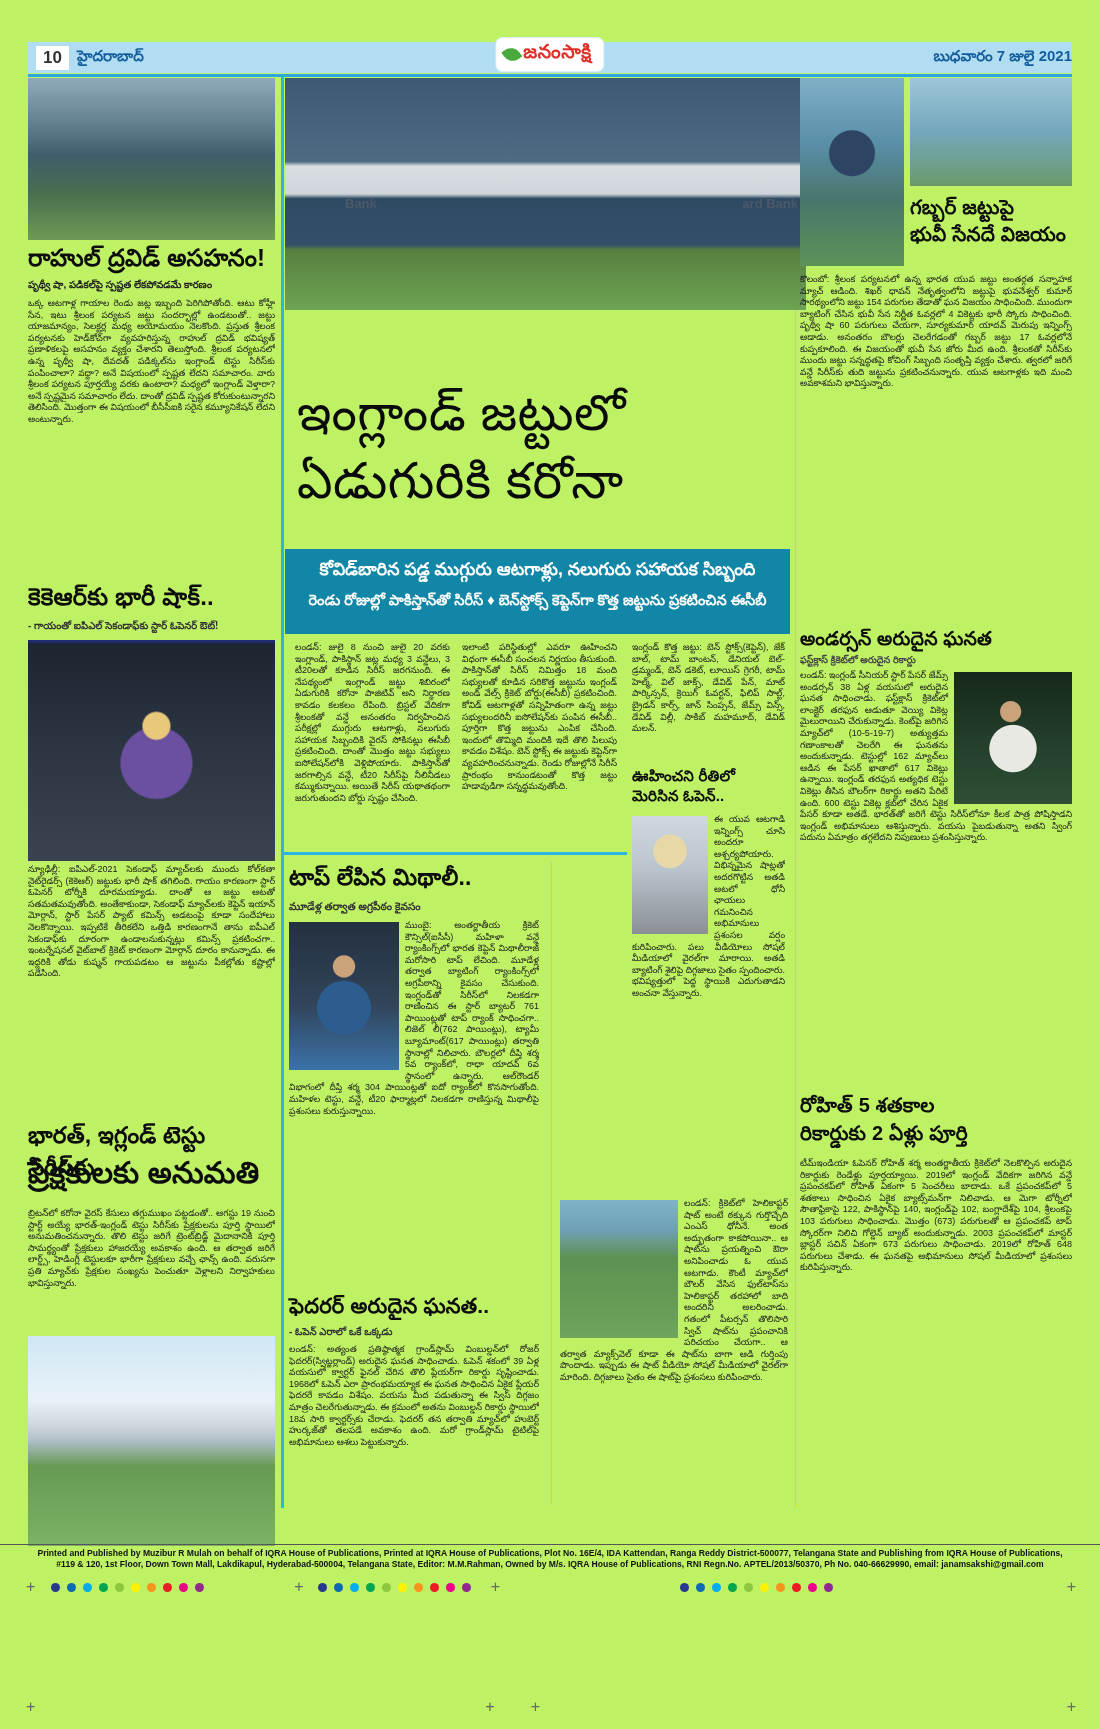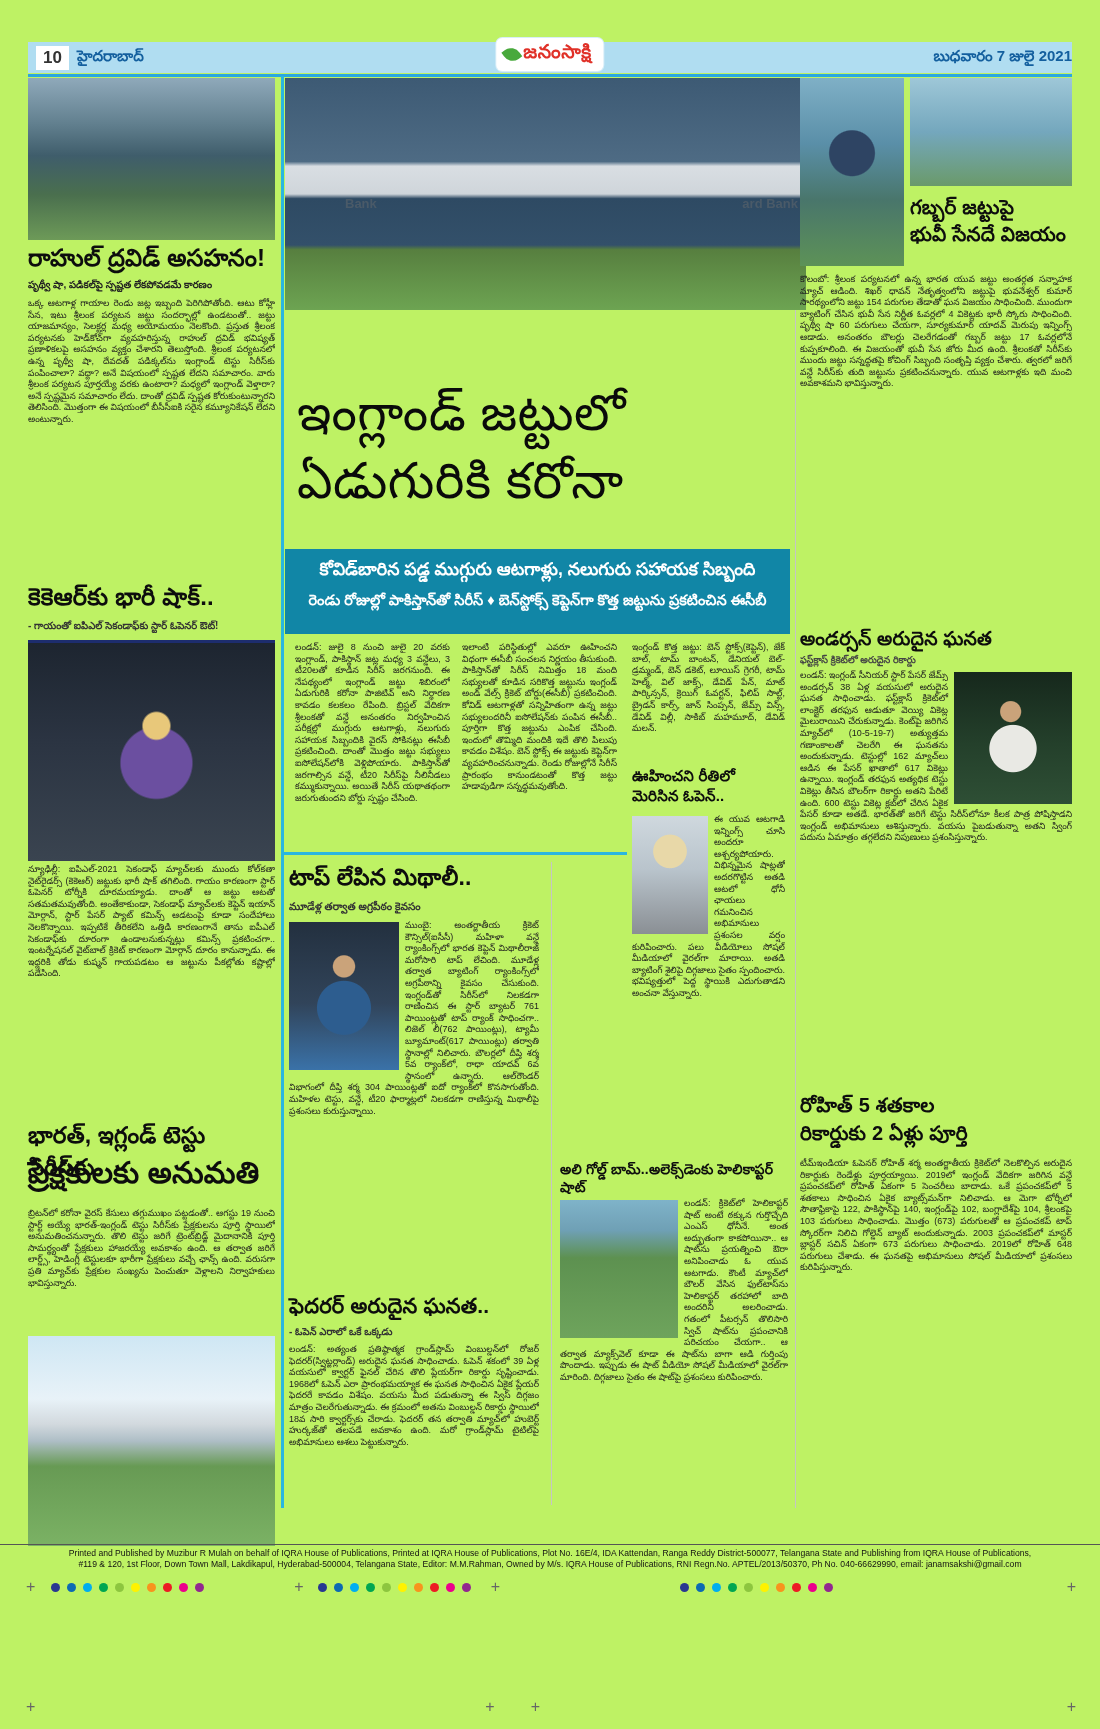--- a/index.html
+++ b/index.html
@@ -37,21 +37,21 @@
   .cyan-v{left:281px;top:76px;width:3px;height:1432px;background:#2ab6e0;}
   .cyan-h{left:283px;top:852px;width:344px;height:3px;background:#2ab6e0;}
   .lead-h{left:297px;width:486px;font-weight:normal;color:#0a0a0a;font-size:50px;line-height:62px;letter-spacing:.5px;}
   .deck{left:285px;top:549px;width:505px;height:85px;background:#1186a6;color:#fff;text-align:center;}
   .deck .d1{font-size:17.5px;font-weight:bold;padding-top:10px;}
   .deck .d2{font-size:14.5px;font-weight:bold;margin-top:9px;}
   .float-l{float:left;margin:2px 6px 3px 0;}
   .float-r{float:right;margin:2px 0 3px 6px;}
   
   .f-rule{left:0;top:1544px;width:1100px;height:1px;background:#555;}
-  .fline{left:0;width:1100px;text-align:center;font-size:8.6px;font-weight:normal;color:#111;}
+  .fline{left:0;width:1100px;text-align:center;font-size:8.6px;font-weight:bold;color:#111;}
   .cross{font-size:16px;color:#666;font-weight:400;}
   .dots{display:flex;gap:7px;align-items:center;}
   .dot{width:9px;height:9px;border-radius:50%;display:inline-block;}
 </style>
 </head>
 <body>
 
 <div id="paper">
 
   <div class="abs hbar">
@@ -112,21 +112,20 @@
   <div class="abs" style="left:289px;top:900px;width:250px;font-size:10.5px;font-weight:bold;color:#333;">మూడేళ్ల తర్వాత అగ్రపీఠం కైవసం</div>
   <div class="abs bodytxt" style="left:289px;top:920px;width:250px;height:328px;">
     <span class="photo ph-mithali float-l" style="width:110px;height:148px;display:block;"></span>
     <span>ముంబై: అంతర్జాతీయ క్రికెట్ కౌన్సిల్(ఐసీసీ) మహిళా వన్డే ర్యాంకింగ్స్‌లో భారత కెప్టెన్ మిథాలీరాజ్ మరోసారి టాప్ లేచింది. మూడేళ్ల తర్వాత బ్యాటింగ్ ర్యాంకింగ్స్‌లో అగ్రపీఠాన్ని కైవసం చేసుకుంది. ఇంగ్లండ్‌తో సిరీస్‌లో నిలకడగా రాణించిన ఈ స్టార్ బ్యాటర్ 761 పాయింట్లతో టాప్ ర్యాంక్ సాధించగా.. లిజెల్ లీ(762 పాయింట్లు), ట్యామీ బ్యూమాంట్(617 పాయింట్లు) తర్వాతి స్థానాల్లో నిలిచారు. బౌలర్లలో దీప్తి శర్మ 5వ ర్యాంక్‌లో, రాధా యాదవ్ 6వ స్థానంలో ఉన్నారు. ఆల్‌రౌండర్ విభాగంలో దీప్తి శర్మ 304 పాయింట్లతో ఐదో ర్యాంక్‌లో కొనసాగుతోంది. మహిళల టెస్టు, వన్డే, టీ20 ఫార్మాట్లలో నిలకడగా రాణిస్తున్న మిథాలీపై ప్రశంసలు కురుస్తున్నాయి.</span>
   </div>
 
   <div class="abs h-black" style="left:289px;top:1294px;width:250px;font-size:21px;">ఫెదరర్ అరుదైన ఘనత..</div>
   <div class="abs byline" style="left:289px;top:1326px;width:250px;">- ఓపెన్ ఎరాలో ఒకే ఒక్కడు</div>
   <div class="abs bodytxt" style="left:289px;top:1344px;width:250px;height:162px;">లండన్: అత్యంత ప్రతిష్ఠాత్మక గ్రాండ్‌స్లామ్ వింబుల్డన్‌లో రోజర్ ఫెదరర్(స్విట్జర్లాండ్) అరుదైన ఘనత సాధించాడు. ఓపెన్ శకంలో 39 ఏళ్ల వయసులో క్వార్టర్ ఫైనల్ చేరిన తొలి ప్లేయర్‌గా రికార్డు సృష్టించాడు. 1968లో ఓపెన్ ఎరా ప్రారంభమయ్యాక ఈ ఘనత సాధించిన ఏకైక ప్లేయర్ ఫెదరరే కావడం విశేషం. వయసు మీద పడుతున్నా ఈ స్విస్ దిగ్గజం మాత్రం చెలరేగుతున్నాడు. ఈ క్రమంలో అతను వింబుల్డన్ రికార్డు స్థాయిలో 18వ సారి క్వార్టర్స్‌కు చేరాడు. ఫెదరర్ తన తర్వాతి మ్యాచ్‌లో హుబెర్ట్ హుర్కజ్‌తో తలపడే అవకాశం ఉంది. మరో గ్రాండ్‌స్లామ్ టైటిల్‌పై అభిమానులు ఆశలు పెట్టుకున్నారు.</div>
 
-  <div class="abs h-black" style="left:560px;top:1160px;width:228px;font-size:14px;line-height:18px;">అలి గోల్డ్ బామ్..అలెక్స్‌డెంకు హెలికాప్టర్ షాట్</div>
   <div class="abs bodytxt" style="left:560px;top:1198px;width:228px;height:308px;">
     <span class="photo ph-field float-l" style="width:118px;height:138px;display:block;"></span>
     <span>లండన్: క్రికెట్‌లో హెలికాప్టర్ షాట్ అంటే ఠక్కున గుర్తొచ్చేది ఎంఎస్ ధోనీనే. అంత అద్భుతంగా కాకపోయినా.. ఆ షాట్‌ను ప్రయత్నించి ఔరా అనిపించాడు ఓ యువ ఆటగాడు. కౌంటీ మ్యాచ్‌లో బౌలర్ వేసిన ఫుల్‌టాస్‌ను హెలికాప్టర్ తరహాలో బాది అందరినీ అలరించాడు. గతంలో పీటర్సన్ తొలిసారి స్విచ్ షాట్‌ను ప్రపంచానికి పరిచయం చేయగా.. ఆ తర్వాత మ్యాక్స్‌వెల్ కూడా ఈ షాట్‌ను బాగా ఆడి గుర్తింపు పొందాడు. ఇప్పుడు ఈ షాట్ వీడియో సోషల్ మీడియాలో వైరల్‌గా మారింది. దిగ్గజాలు సైతం ఈ షాట్‌పై ప్రశంసలు కురిపించారు.</span>
   </div>
 
   <div class="abs photo ph-tallbat" style="left:800px;top:78px;width:104px;height:188px;"></div>
   <div class="abs photo ph-action" style="left:910px;top:78px;width:162px;height:108px;"></div>
   <div class="abs h-black" style="left:910px;top:194px;width:162px;font-size:20px;line-height:27px;">
     <span>గబ్బర్ జట్టుపై</span><br>
     <span>భువీ సేనదే విజయం</span>

